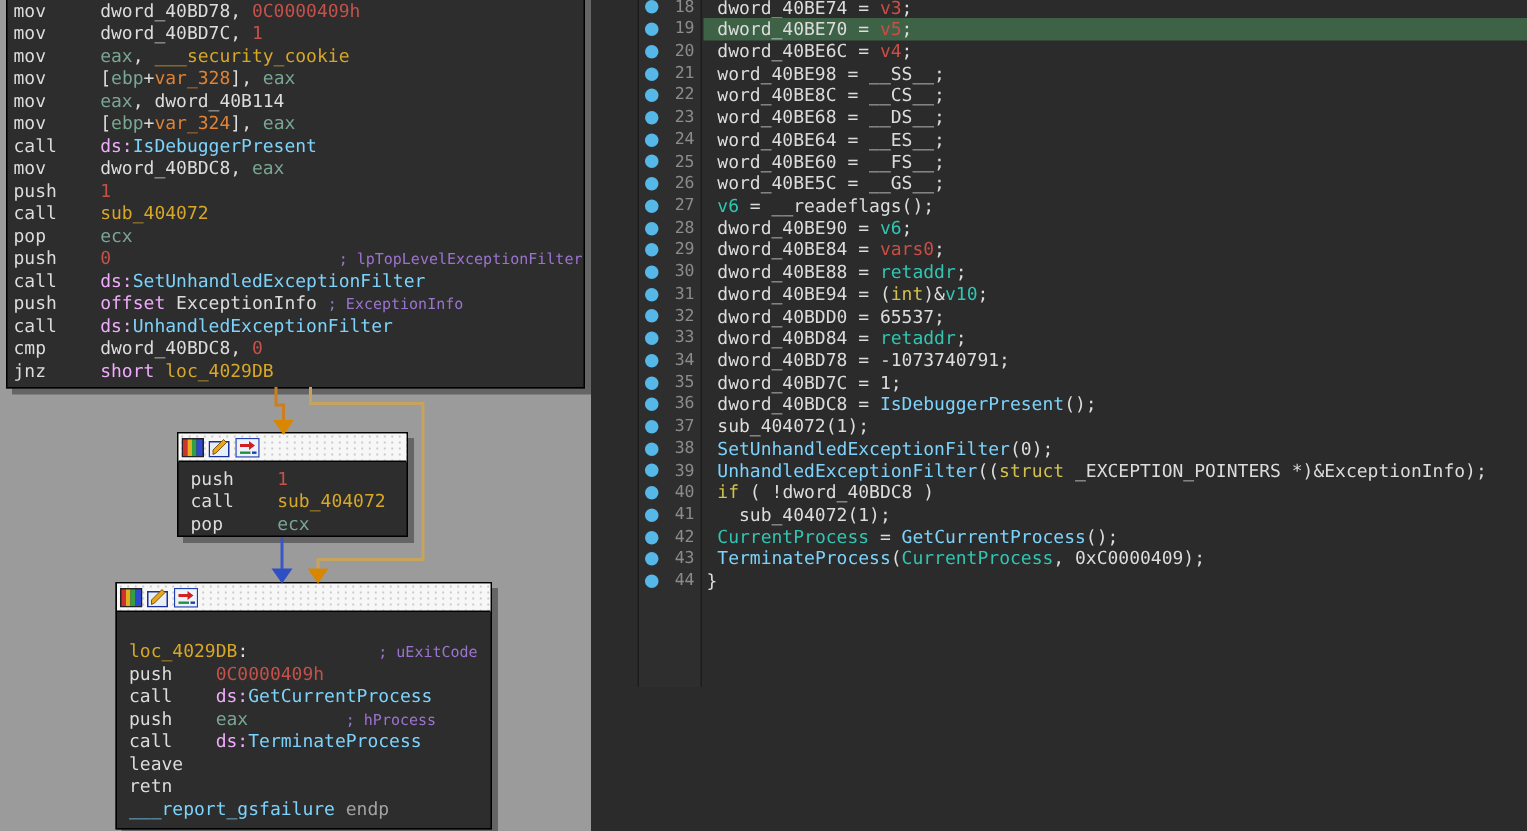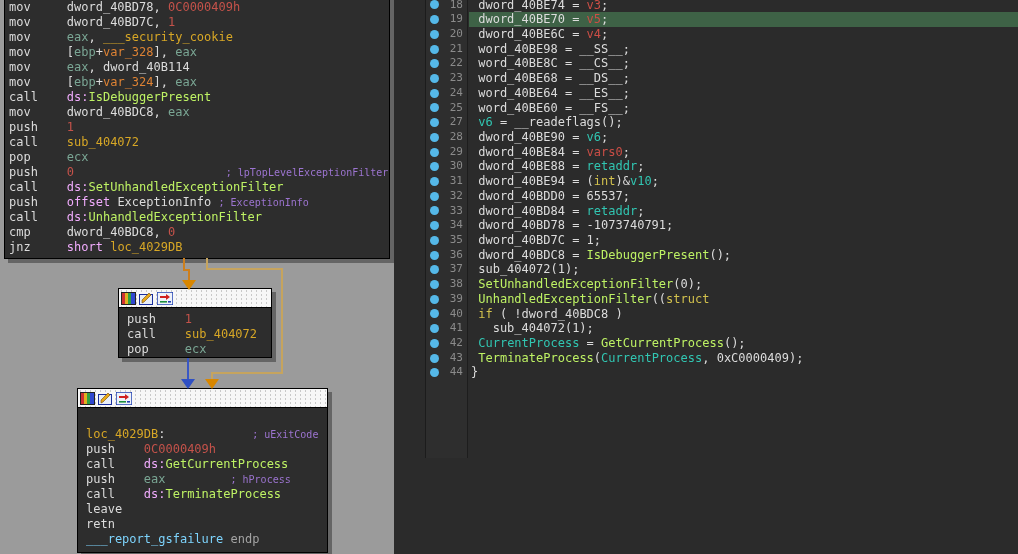--- a/index.html
+++ b/index.html
@@ -21,21 +21,21 @@
   #block-1 .gcode { padding:6px 0 0 4px; }
   #block-2 .gcode, #block-3 .gcode { padding:4px 0 0 8px; }
   .cl { height:15px; }
 
   
   .t-d  { color:#dcdcdc; }            
   .t-n  { color:#c4524a; }            
   .t-y  { color:#d7a726; }            
   .t-o  { color:#df8334; }            
   .t-r  { color:#7aa694; }            
-  .t-i  { color:#bef264; }            
+  .t-i  { color:#7dd3fc; }            
   .t-k  { color:#f0abfc; }            
   .t-c  { color:#9c74d0; font-size:10px; } 
   .t-cy { color:#7dd3fc; }            
   .t-ep { color:#a3a3a3; }            
   .t-pk { color:#d2c14d; }            
   .t-lr { color:#cb4e46; }            
   .t-lt { color:#31c6b2; }            
 
   #edges { position:absolute; left:0; top:0; width:425px; height:554px;
            pointer-events:none; }
@@ -130,33 +130,34 @@
     <div id="pseudo-gutter-bg"></div>
     <div id="pseudo-lines">
         <div class="prow"><div class="gut"><div class="dot"></div><div class="lnum">18</div></div><div class="ptext"><span class="t-d"> dword_40BE74 = </span><span class="t-lr">v3</span><span class="t-d">;</span></div></div>
         <div class="prow hl"><div class="gut"><div class="dot"></div><div class="lnum">19</div></div><div class="ptext"><span class="t-d"> dword_40BE70 = </span><span class="t-lr">v5</span><span class="t-d">;</span></div></div>
         <div class="prow"><div class="gut"><div class="dot"></div><div class="lnum">20</div></div><div class="ptext"><span class="t-d"> dword_40BE6C = </span><span class="t-lr">v4</span><span class="t-d">;</span></div></div>
         <div class="prow"><div class="gut"><div class="dot"></div><div class="lnum">21</div></div><div class="ptext"><span class="t-d"> word_40BE98 = __SS__;</span></div></div>
         <div class="prow"><div class="gut"><div class="dot"></div><div class="lnum">22</div></div><div class="ptext"><span class="t-d"> word_40BE8C = __CS__;</span></div></div>
         <div class="prow"><div class="gut"><div class="dot"></div><div class="lnum">23</div></div><div class="ptext"><span class="t-d"> word_40BE68 = __DS__;</span></div></div>
         <div class="prow"><div class="gut"><div class="dot"></div><div class="lnum">24</div></div><div class="ptext"><span class="t-d"> word_40BE64 = __ES__;</span></div></div>
         <div class="prow"><div class="gut"><div class="dot"></div><div class="lnum">25</div></div><div class="ptext"><span class="t-d"> word_40BE60 = __FS__;</span></div></div>
+        <div class="prow"><div class="gut"><div class="dot"></div><div class="lnum">26</div></div><div class="ptext"><span class="t-d"> word_40BE5C = __GS__;</span></div></div>
         <div class="prow"><div class="gut"><div class="dot"></div><div class="lnum">27</div></div><div class="ptext"><span class="t-d"> </span><span class="t-lt">v6</span><span class="t-d"> = __readeflags();</span></div></div>
         <div class="prow"><div class="gut"><div class="dot"></div><div class="lnum">28</div></div><div class="ptext"><span class="t-d"> dword_40BE90 = </span><span class="t-lt">v6</span><span class="t-d">;</span></div></div>
         <div class="prow"><div class="gut"><div class="dot"></div><div class="lnum">29</div></div><div class="ptext"><span class="t-d"> dword_40BE84 = </span><span class="t-lr">vars0</span><span class="t-d">;</span></div></div>
         <div class="prow"><div class="gut"><div class="dot"></div><div class="lnum">30</div></div><div class="ptext"><span class="t-d"> dword_40BE88 = </span><span class="t-lt">retaddr</span><span class="t-d">;</span></div></div>
         <div class="prow"><div class="gut"><div class="dot"></div><div class="lnum">31</div></div><div class="ptext"><span class="t-d"> dword_40BE94 = (</span><span class="t-pk">int</span><span class="t-d">)&amp;</span><span class="t-lt">v10</span><span class="t-d">;</span></div></div>
         <div class="prow"><div class="gut"><div class="dot"></div><div class="lnum">32</div></div><div class="ptext"><span class="t-d"> dword_40BDD0 = 65537;</span></div></div>
         <div class="prow"><div class="gut"><div class="dot"></div><div class="lnum">33</div></div><div class="ptext"><span class="t-d"> dword_40BD84 = </span><span class="t-lt">retaddr</span><span class="t-d">;</span></div></div>
         <div class="prow"><div class="gut"><div class="dot"></div><div class="lnum">34</div></div><div class="ptext"><span class="t-d"> dword_40BD78 = -1073740791;</span></div></div>
         <div class="prow"><div class="gut"><div class="dot"></div><div class="lnum">35</div></div><div class="ptext"><span class="t-d"> dword_40BD7C = 1;</span></div></div>
         <div class="prow"><div class="gut"><div class="dot"></div><div class="lnum">36</div></div><div class="ptext"><span class="t-d"> dword_40BDC8 = </span><span class="t-i">IsDebuggerPresent</span><span class="t-d">();</span></div></div>
         <div class="prow"><div class="gut"><div class="dot"></div><div class="lnum">37</div></div><div class="ptext"><span class="t-d"> sub_404072(1);</span></div></div>
         <div class="prow"><div class="gut"><div class="dot"></div><div class="lnum">38</div></div><div class="ptext"><span class="t-d"> </span><span class="t-i">SetUnhandledExceptionFilter</span><span class="t-d">(0);</span></div></div>
-        <div class="prow"><div class="gut"><div class="dot"></div><div class="lnum">39</div></div><div class="ptext"><span class="t-d"> </span><span class="t-i">UnhandledExceptionFilter</span><span class="t-d">((</span><span class="t-pk">struct</span></div></div>
+        <div class="prow"><div class="gut"><div class="dot"></div><div class="lnum">39</div></div><div class="ptext"><span class="t-d"> </span><span class="t-i">UnhandledExceptionFilter</span><span class="t-d">((</span><span class="t-pk">struct</span><span class="t-d"> _EXCEPTION_POINTERS *)&amp;ExceptionInfo);</span></div></div>
         <div class="prow"><div class="gut"><div class="dot"></div><div class="lnum">40</div></div><div class="ptext"><span class="t-d"> </span><span class="t-pk">if</span><span class="t-d"> ( !dword_40BDC8 )</span></div></div>
         <div class="prow"><div class="gut"><div class="dot"></div><div class="lnum">41</div></div><div class="ptext"><span class="t-d">   sub_404072(1);</span></div></div>
         <div class="prow"><div class="gut"><div class="dot"></div><div class="lnum">42</div></div><div class="ptext"><span class="t-d"> </span><span class="t-lt">CurrentProcess</span><span class="t-d"> = </span><span class="t-i">GetCurrentProcess</span><span class="t-d">();</span></div></div>
         <div class="prow"><div class="gut"><div class="dot"></div><div class="lnum">43</div></div><div class="ptext"><span class="t-d"> </span><span class="t-i">TerminateProcess</span><span class="t-d">(</span><span class="t-lt">CurrentProcess</span><span class="t-d">, 0xC0000409);</span></div></div>
         <div class="prow"><div class="gut"><div class="dot"></div><div class="lnum">44</div></div><div class="ptext"><span class="t-d">}</span></div></div>
       </div>
   </div>
 
 </div>
 

